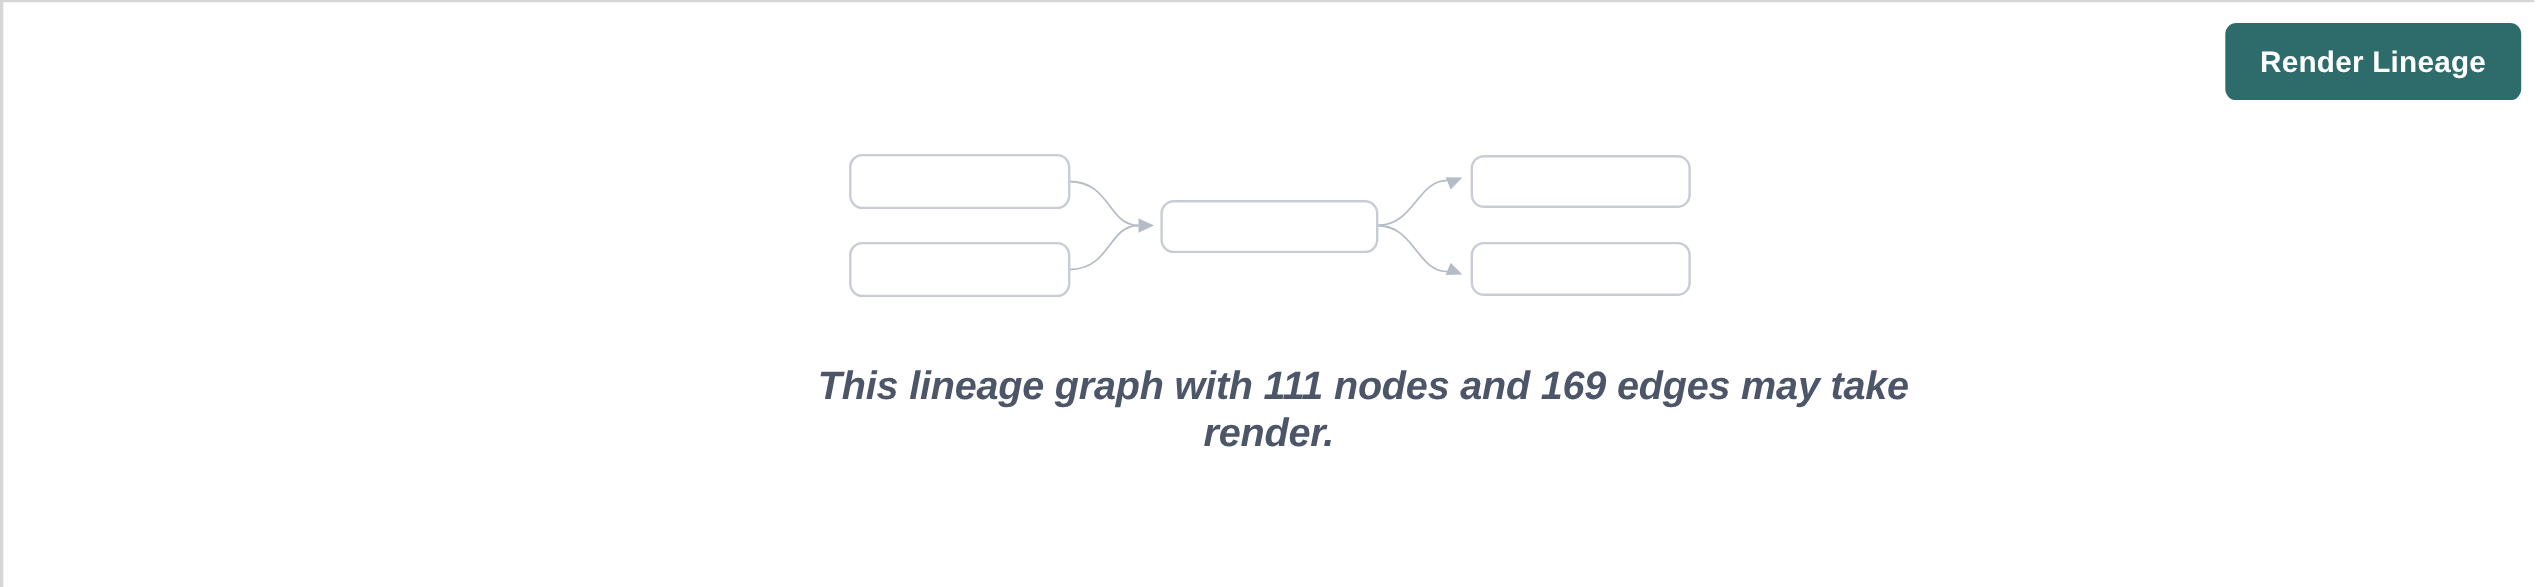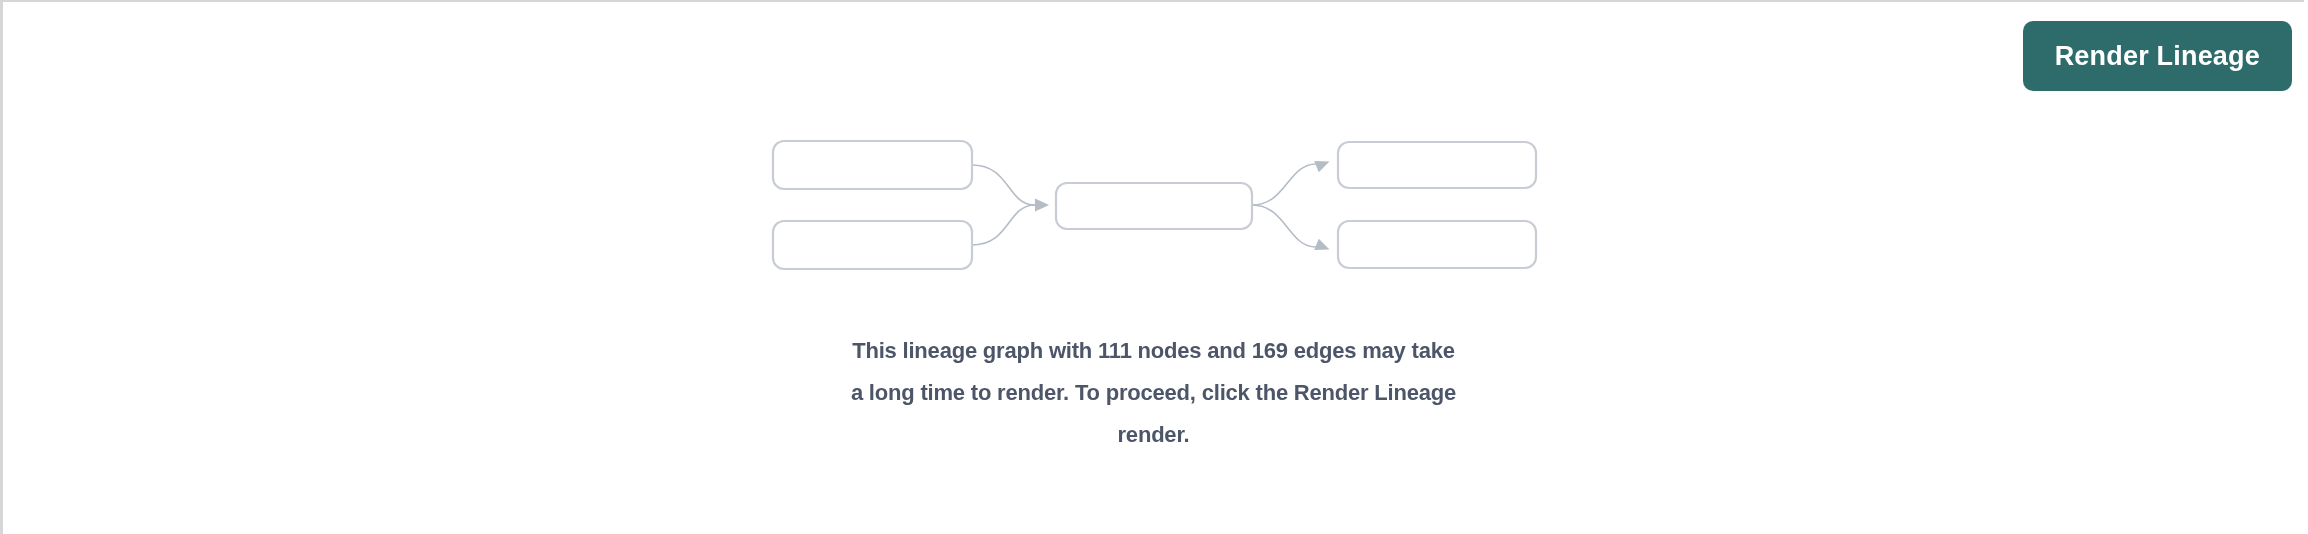--- a/index.html
+++ b/index.html
@@ -60,24 +60,25 @@
   }
   .graph-placeholder .arrowhead {
     fill: #b5bcc6;
     stroke: none;
   }
   .warning-message {
     margin-top: 56px;
     max-width: 820px;
     text-align: center;
     color: #4d5669;
-    font-size: 22px;
+    font-size: 36px;
     line-height: 42px;
     font-weight: 700;
     letter-spacing: -0.2px;
+    font-style: italic;
   }
   .warning-message .line {
     white-space: nowrap;
   }
 </style>
 </head>
 <body>
 
 <div class="page">
 
@@ -100,18 +101,17 @@
 
       <rect x="9" y="7" width="199" height="48" rx="11"></rect>
       <rect x="9" y="87" width="199" height="48" rx="11"></rect>
       <rect x="292" y="49" width="196" height="46" rx="11"></rect>
       <rect x="574" y="8" width="198" height="46" rx="11"></rect>
       <rect x="574" y="87" width="198" height="47" rx="11"></rect>
     </svg>
 
     <div class="warning-message">
       <div class="line">This lineage graph with 111 nodes and 169 edges may take</div>
-      <div class="line">a long time to render. To proceed, click the Render Lineage</div>
       <div class="line">render.</div>
     </div>
 
   </div>
 </div>
 
 </body></html>

